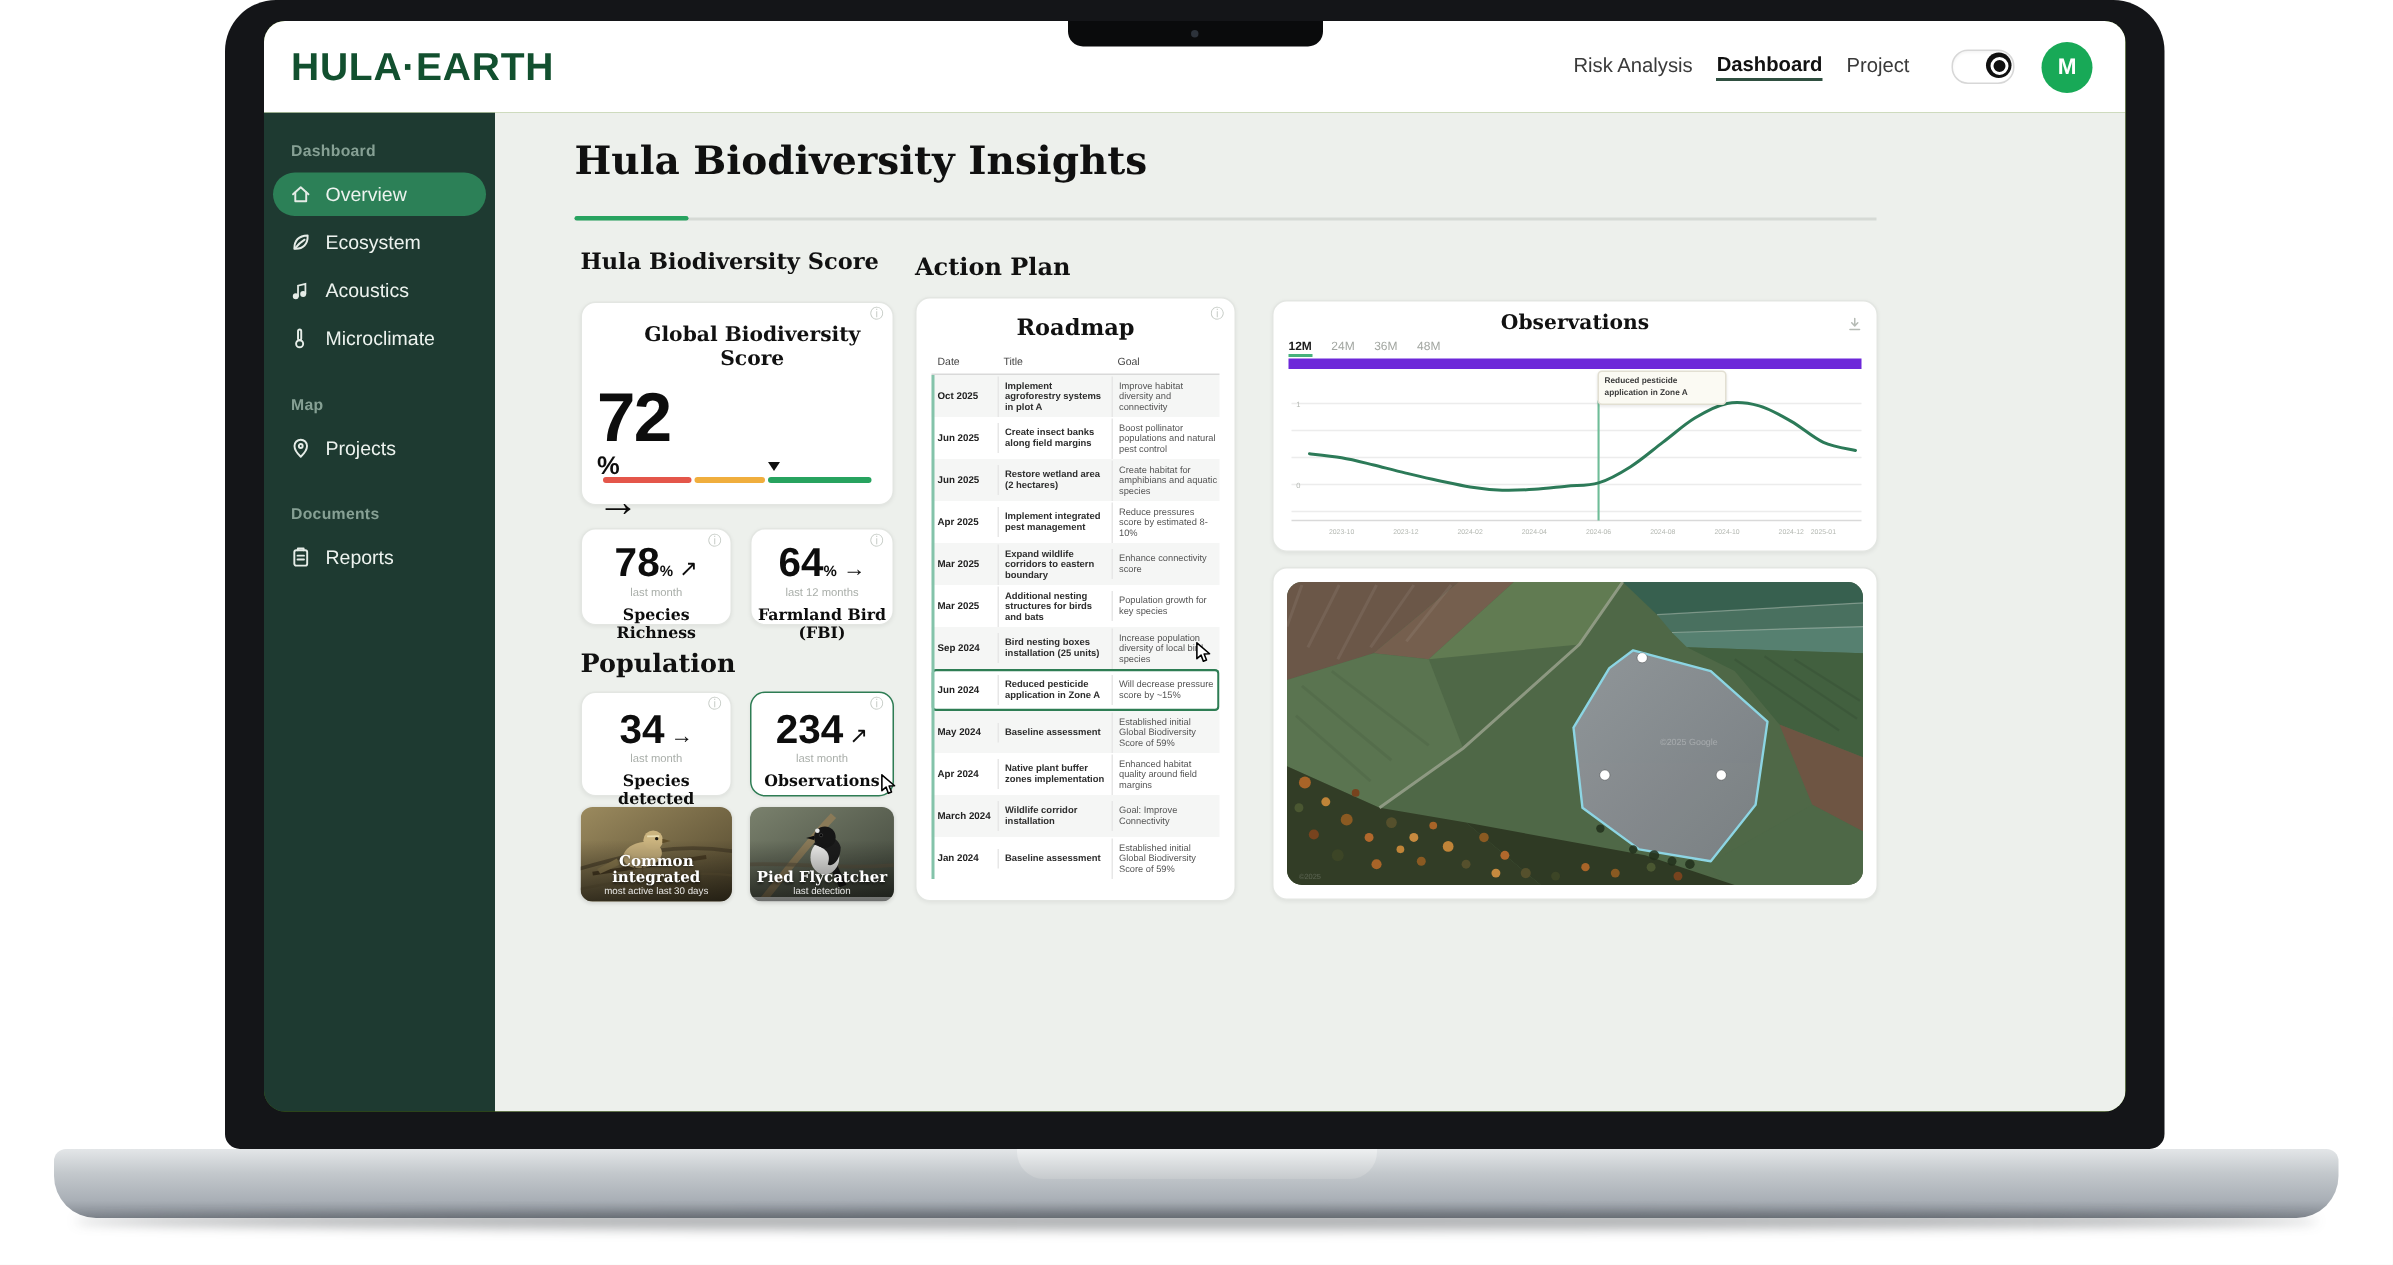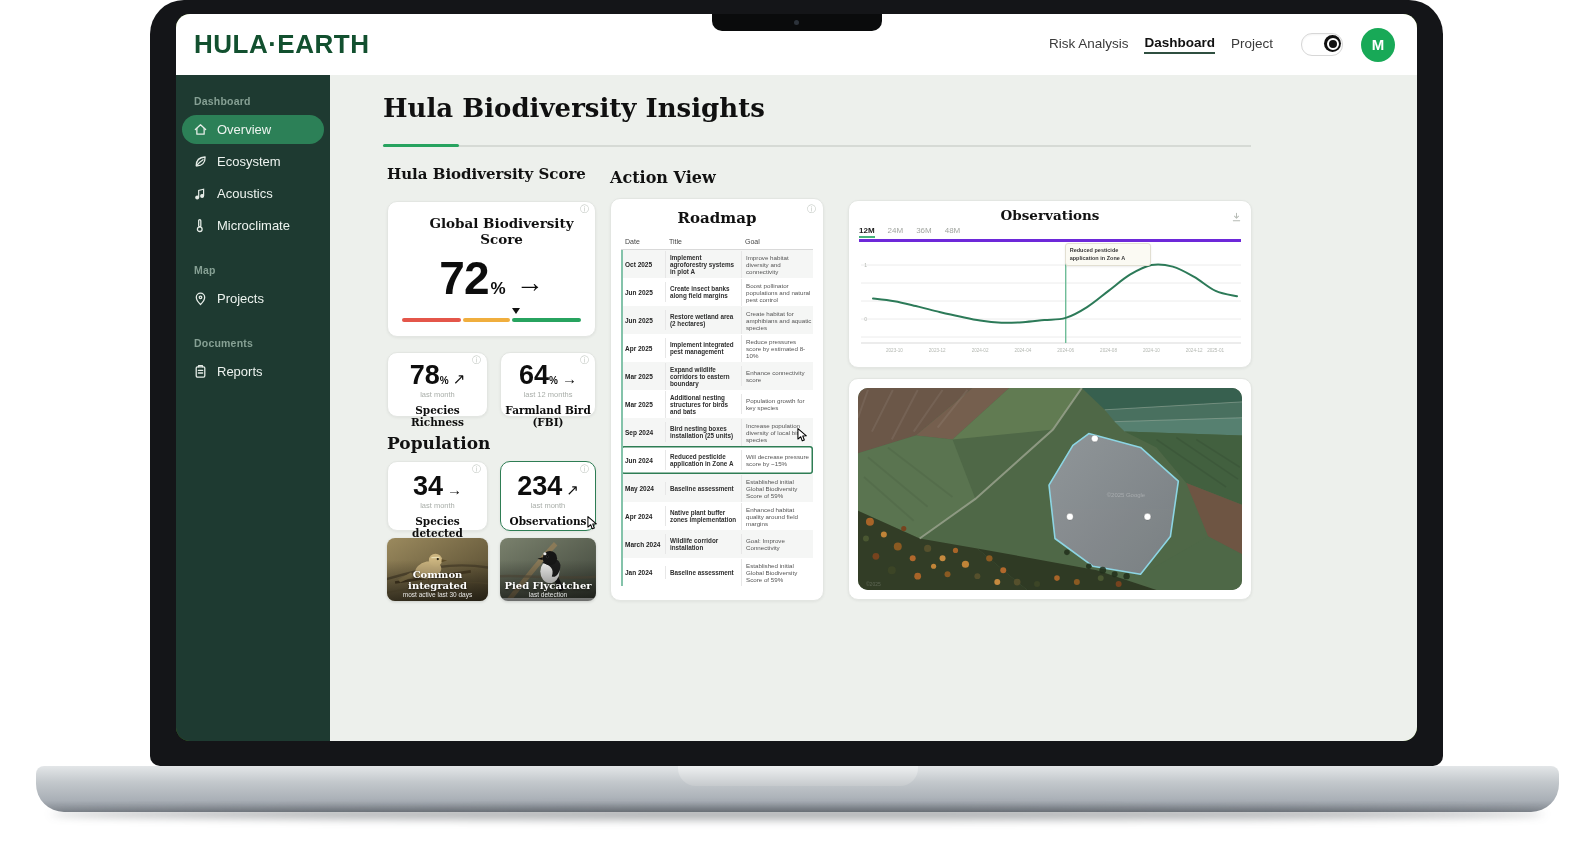--- a/index.html
+++ b/index.html
@@ -41,21 +41,21 @@
   .h1{position:absolute;left:53px;top:18px;font-size:26px;color:#101010;}
   .divider{position:absolute;left:53px;top:70px;width:868px;height:1.5px;background:#d6dad5;}
   .divider-green{position:absolute;left:53px;top:69px;width:76px;height:3px;border-radius:2px;background:#27a35f;}
   .sec-h{position:absolute;font-size:15px;color:#111;}
   .card{background:#fff;border:1px solid #e3e6e2;border-radius:10px;box-shadow:0 1px 3px rgba(0,0,0,.06);box-sizing:border-box;}
   .info{position:absolute;top:3px;right:6px;font-size:9px;color:#c2c8c2;line-height:1;}
 
   
   .score-card{position:absolute;left:57px;top:126px;width:209px;height:136px;}
   .score-title{text-align:center;font-size:13.5px;margin-top:13px;color:#111;margin-left:20px;}
-  .score-row{display:flex;align-items:baseline;justify-content:center;margin-top:8px;color:#0d0d0d;}
+  .score-row{display:flex;align-items:baseline;justify-content:center;margin-top:8px;color:#0d0d0d;flex-direction:column;}
   .score-val{font-size:46px;font-weight:700;letter-spacing:-1px;line-height:1;}
   .score-unit{font-size:17px;font-weight:700;margin-left:2px;}
   .score-arrow{font-size:28px;font-weight:400;margin-left:10px;transform:translateY(-2px);}
   .bar-wrap{position:absolute;left:14px;right:14px;bottom:14px;height:4px;display:flex;gap:2px;}
   .seg{height:4px;border-radius:2px;flex:1;}
   .seg1{flex:0 0 33%;} .seg2{flex:0 0 26%;}
   .score-marker{position:absolute;bottom:22px;width:0;height:0;border-left:4px solid transparent;border-right:4px solid transparent;border-top:6px solid #111;transform:translateX(-50%);}
 
   
   .stat-card{position:absolute;height:65px;text-align:center;cursor:pointer;}
@@ -92,21 +92,21 @@
   .rm-goal{font-size:6.2px;color:#555;border-left:1px solid #e7e7e7;}
   .rm-row.sel{box-shadow:inset 0 0 0 1.5px #2e7d54;border-radius:3px;background:#fff;position:relative;z-index:1;}
 
   
   .obs{position:absolute;left:518px;top:125px;width:404px;height:168px;padding:6px 10px;box-sizing:border-box;}
   .obs-title{text-align:center;font-size:13.5px;color:#111;}
   .obs-dl{position:absolute;top:8px;right:9px;}
   .obs-tabs{display:flex;gap:16px;border-bottom:1px solid #e3e3e3;margin-top:2px;font-size:8.5px;}
   .obs-tab{padding-bottom:3px;color:#b5b9b4;cursor:pointer;}
   .obs-tab.active{color:#1c1c1c;font-weight:700;border-bottom:2px solid #47534b;margin-bottom:-1px;}
-  .obs-ranges{display:flex;gap:13px;border-bottom:3px solid #6d28d9;font-size:8px;padding:3px 0 2px;}
+  .obs-ranges{display:flex;gap:13px;border-bottom:7px solid #6d28d9;font-size:8px;padding:3px 0 2px;}
   .range{color:#a2a6a1;cursor:pointer;padding-bottom:1px;}
   .range.active{color:#1c1c1c;font-weight:700;border-bottom:2px solid #47b27c;margin-bottom:-1px;}
   .chart-wrap{position:relative;height:114px;margin-top:1px;}
   .tooltip{position:absolute;top:0;width:76px;background:#fbfaf3;border:1px solid #e2dfd2;border-radius:3px;padding:2px 4px;font-size:5.5px;font-weight:700;color:#3a3a3a;line-height:1.5;box-shadow:0 1px 2px rgba(0,0,0,.08);z-index:3;}
 
   
   .mapcard{position:absolute;left:518px;top:303px;width:404px;height:222px;padding:9px;box-sizing:border-box;}
   .map-img{position:relative;width:100%;height:100%;border-radius:10px;overflow:hidden;}
   .map-img svg{display:block;width:100%;height:100%;}
 
@@ -207,21 +207,21 @@
             </div>
   </div>
         </div>
 
       <div class="main">
         <div class="h1 serif">Hula Biodiversity Insights</div>
         <div class="divider"></div>
         <div class="divider-green"></div>
 
         <div class="sec-h serif" style="left:57px;top:90px;">Hula Biodiversity Score</div>
-        <div class="sec-h serif" style="left:280px;top:93px;font-size:16px;">Action View</div>
+        <div class="sec-h serif" style="left:280px;top:93px;font-size:16px;">Action Plan</div>
 
         <div class="card score-card" style="position:absolute;">
           <span class="info">ⓘ</span>
           <div class="score-title serif">Global Biodiversity Score</div>
           <div class="score-row">
             <span class="score-val">72</span>
             <span class="score-unit">%</span>
             <span class="score-arrow">→</span>
           </div>
           <div class="score-marker" style="left: 62%;"></div>

